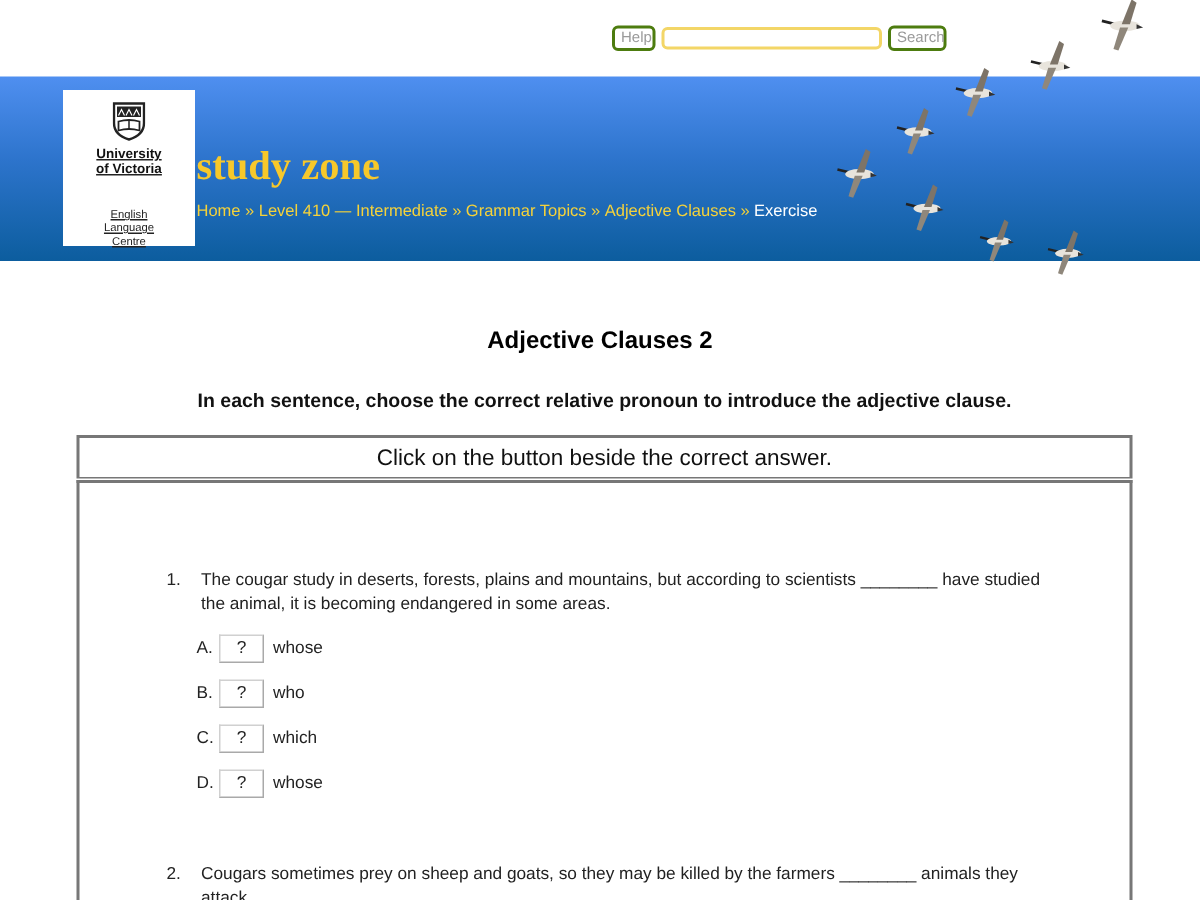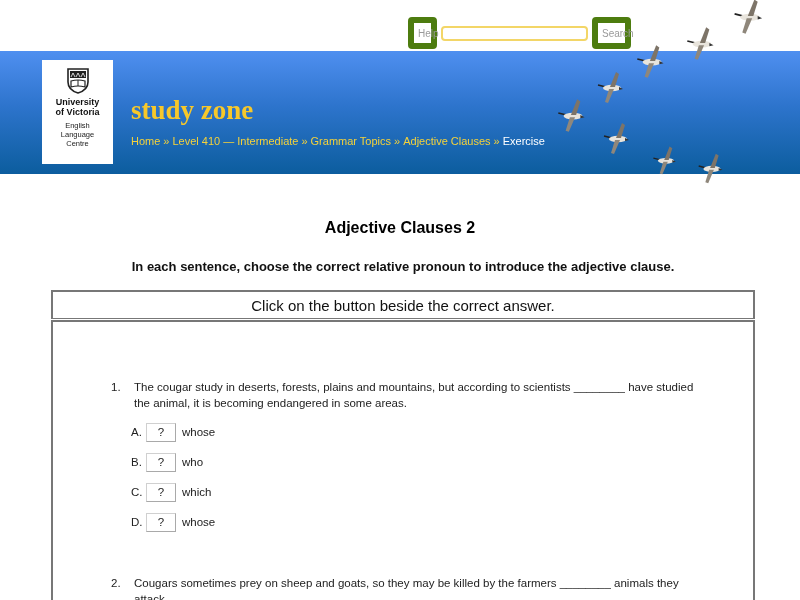--- a/index.html
+++ b/index.html
@@ -3,40 +3,40 @@
   <meta charset="utf-8">
   <style>
     * { box-sizing: border-box; margin: 0; padding: 0; }
     html, body { width: 800px; height: 600px; overflow: hidden; background: #ffffff; }
     body { font-family: "Liberation Sans", sans-serif; color: #222; position: relative; }
 
     
     .topbar { position: absolute; top: 0; left: 0; width: 800px; height: 51px; background: #fff; }
     .util { position: absolute; top: 17px; left: 408px; display: flex; gap: 4px; align-items: center; }
     .util .btn {
-      height: 32px; border: 6px solid #4d7c0f; border-radius: 4px; background: #fff;
+      height: 17px; border: 2px solid #4d7c0f; border-radius: 4px; background: #fff;
       color: #9a9a9a; font-size: 10px; line-height: 11px; padding: 0 4px;
       font-family: "Liberation Sans", sans-serif;
     }
     .util .help { width: 29px; }
     .util .search-input { width: 147px; height: 15px; border: 2px solid #f3d667; border-radius: 4px; background: #fff; }
     .util .search { width: 39px; }
 
     
     .banner {
       position: absolute; top: 51px; left: 0; width: 800px; height: 123px;
       background: linear-gradient(to bottom, #4f8ff0 0%, #2d74cc 45%, #0c5d9e 100%);
     }
     .logo {
-      position: absolute; top: 60px; left: 42px; width: 71px; height: 104px;
-      background: #fff; text-align: center; padding-top: 8px;
+      position: absolute; top: 60px; left: 42px; width: 88px; height: 104px;
+      background: #fff; text-align: center; padding-top: 8px; text-decoration: underline;
     }
     .logo .crest { width: 22px; height: 26px; margin: 0 auto 3px auto; display: block; }
     .logo .uni { font-size: 9px; font-weight: bold; line-height: 10px; color: #111; }
-    .logo .elc { font-size: 7.5px; line-height: 9px; color: #222; margin-top: 4px; }
+    .logo .elc { font-size: 7.5px; line-height: 9px; color: #222; margin-top: 21px; }
 
     .study-zone {
       position: absolute; top: 95px; left: 131px;
       font-family: Liberation Serif, serif; font-weight: bold; font-size: 27px;
       color: #f7c82a; letter-spacing: 0px;
     }
     .crumbs { position: absolute; top: 135px; left: 131px; font-size: 11px; color: #fff; white-space: nowrap; }
     .crumbs a { color: #f5d23a; text-decoration: none; }
     .crumbs .sep { color: #f5d23a; margin: 0 3px; }
     .crumbs .current { color: #ffffff; }

